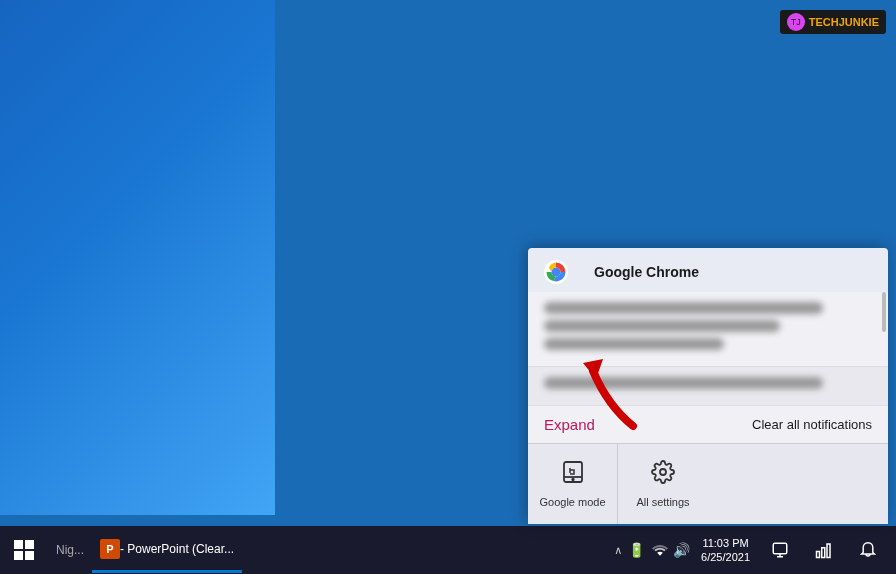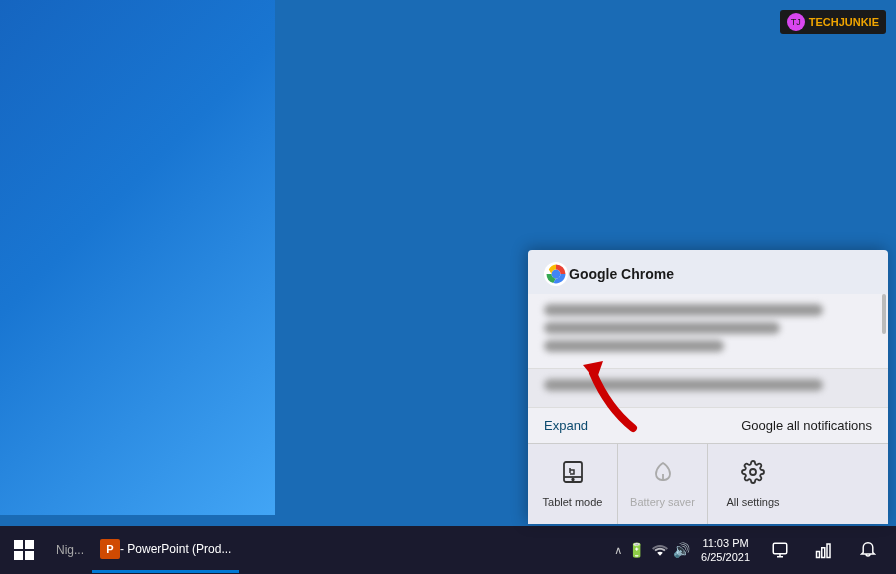--- a/index.html
+++ b/index.html
@@ -138,21 +138,21 @@
       border-radius: 4px 4px 0 0;
       box-shadow: -2px -2px 15px rgba(0,0,0,0.3);
       z-index: 200;
     }
 
     
     .notif-app-header {
       display: flex;
       align-items: center;
       padding: 12px 16px 8px;
-      gap: 1px;
+      gap: 26px;
     }
 
     .chrome-icon {
       width: 24px;
       height: 24px;
       border-radius: 50%;
       position: relative;
       flex-shrink: 0;
     }
 
@@ -211,22 +211,22 @@
     .notif-action-bar {
       display: flex;
       justify-content: space-between;
       align-items: center;
       padding: 10px 16px;
       background: rgba(240, 240, 245, 0.97);
       border-top: 1px solid #ddd;
     }
 
     .notif-expand-btn {
-      font-size: 13px;
-      color: #0c4a6e;
+      font-size: 15px;
+      color: #be185d;
       cursor: pointer;
       font-weight: 400;
     }
 
     .notif-clear-btn {
       font-size: 13px;
       color: #1a1a1a;
       cursor: pointer;
       font-weight: 400;
     }
@@ -350,21 +350,21 @@
   </div>
 
   <div class="notif-item-2">
     <div class="notif-item-blurred">
       <div class="notif-text-line long"></div>
     </div>
   </div>
 
   <div class="notif-action-bar notif-panel-arrow-wrapper">
     <span class="notif-expand-btn">Expand</span>
-    <span class="notif-clear-btn">Google all notifications</span>
+    <span class="notif-clear-btn">Clear all notifications</span>
 
     <div class="red-arrow">
       <svg width="70" height="80" viewBox="0 0 70 80">
 
         <defs>
           <marker id="arrowhead" markerWidth="10" markerHeight="7" refX="0" refY="3.5" orient="auto">
             <polygon points="0 0, 10 3.5, 0 7" fill="#cc0000"></polygon>
           </marker>
         </defs>
 
@@ -381,34 +381,24 @@
       <span class="quick-tile-icon">
         
         <svg width="24" height="24" viewBox="0 0 24 24" fill="none" stroke="#333" stroke-width="1.8">
           <rect x="3" y="2" width="18" height="20" rx="2" ry="2"></rect>
           <line x1="3" y1="17" x2="21" y2="17"></line>
           <circle cx="12" cy="19.5" r="0.8" fill="#333"></circle>
 
           <path d="M9 8 L9 13 M9 10 L13 10 L13 14 L9 14" stroke="#333" stroke-width="1.5" fill="none"></path>
         </svg>
       </span>
-      <span class="quick-tile-label">Tablet mode</span>
-    </div>
-
-
-    <div class="quick-tile disabled">
-      <span class="quick-tile-icon">
-        
-        <svg width="24" height="24" viewBox="0 0 24 24" fill="none" stroke="#aaa" stroke-width="1.8">
-          <path d="M12 3 C12 3 5 7 5 14 C5 17.31 7.69 20 11 20 L13 20 C16.31 20 19 17.31 19 14 C19 7 12 3 12 3 Z"></path>
-          <line x1="12" y1="14" x2="12" y2="20"></line>
-        </svg>
-      </span>
-      <span class="quick-tile-label">Battery saver</span>
-    </div>
+      <span class="quick-tile-label">Google mode</span>
+    </div>
+
+
 
     <div class="quick-tile">
       <span class="quick-tile-icon">
         
         <svg width="24" height="24" viewBox="0 0 24 24" fill="none" stroke="#333" stroke-width="1.8">
           <circle cx="12" cy="12" r="3"></circle>
           <path d="M19.4 15a1.65 1.65 0 0 0 .33 1.82l.06.06a2 2 0 1 1-2.83 2.83l-.06-.06a1.65 1.65 0 0 0-1.82-.33 1.65 1.65 0 0 0-1 1.51V21a2 2 0 1 1-4 0v-.09A1.65 1.65 0 0 0 9 19.4a1.65 1.65 0 0 0-1.82.33l-.06.06a2 2 0 1 1-2.83-2.83l.06-.06A1.65 1.65 0 0 0 4.68 15a1.65 1.65 0 0 0-1.51-1H3a2 2 0 1 1 0-4h.09A1.65 1.65 0 0 0 4.6 9a1.65 1.65 0 0 0-.33-1.82l-.06-.06a2 2 0 1 1 2.83-2.83l.06.06A1.65 1.65 0 0 0 9 4.68a1.65 1.65 0 0 0 1-1.51V3a2 2 0 1 1 4 0v.09a1.65 1.65 0 0 0 1 1.51 1.65 1.65 0 0 0 1.82-.33l.06-.06a2 2 0 1 1 2.83 2.83l-.06.06A1.65 1.65 0 0 0 19.4 9a1.65 1.65 0 0 0 1.51 1H21a2 2 0 1 1 0 4h-.09a1.65 1.65 0 0 0-1.51 1z"></path>
         </svg>
       </span>
       <span class="quick-tile-label">All settings</span>
@@ -427,21 +417,21 @@
         <div></div>
     </div>
   </div>
 
   <div class="taskbar-item">
     <span style="color:#aaa;font-size:12px;">Nig...</span>
   </div>
 
   <div class="taskbar-item" style="border-bottom: 3px solid #0078d4; padding-bottom: 0;">
     <div class="ppt-icon">P</div>
-    <span style="color:white;font-size:12px;">- PowerPoint (Prod...</span>
+    <span style="color:white;font-size:12px;">- PowerPoint (Clear...</span>
   </div>
 
   <div class="taskbar-right">
 
     <div class="taskbar-icons">
       <span style="font-size:11px;color:#ccc;">∧</span>
       <span style="font-size:14px;">🔋</span>
       <span style="font-size:14px;">
         <svg width="16" height="14" viewBox="0 0 24 20" fill="white">
           <path d="M12 4C7.31 4 3.07 5.9 0 9l2 2c2.54-2.54 6.03-4 10-4s7.46 1.46 10 4l2-2c-3.07-3.1-7.31-5-12-5z" opacity="0.4"></path>

